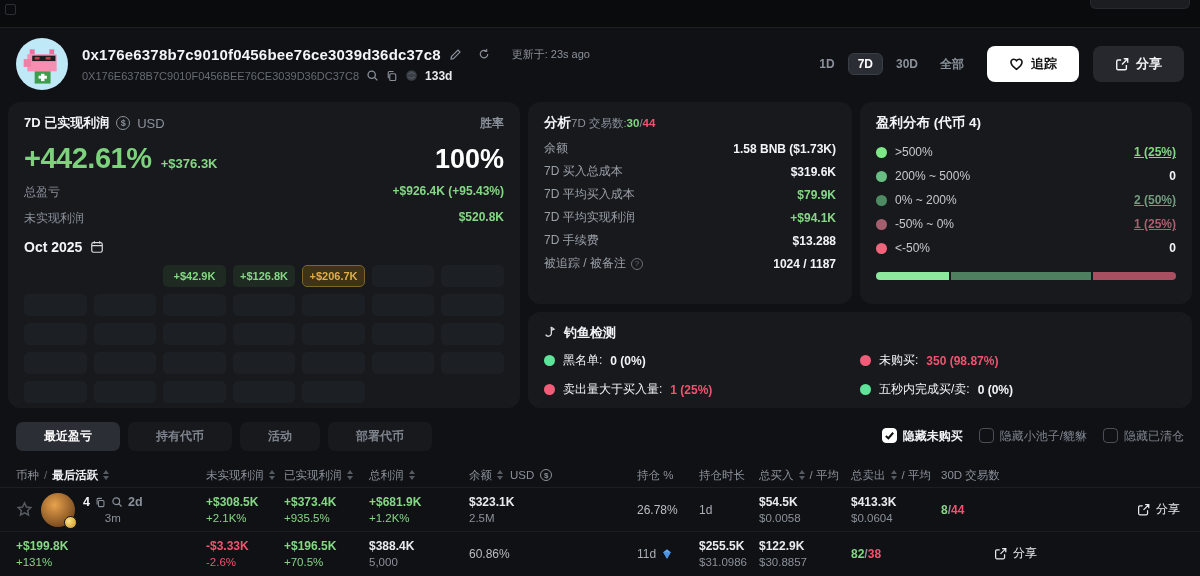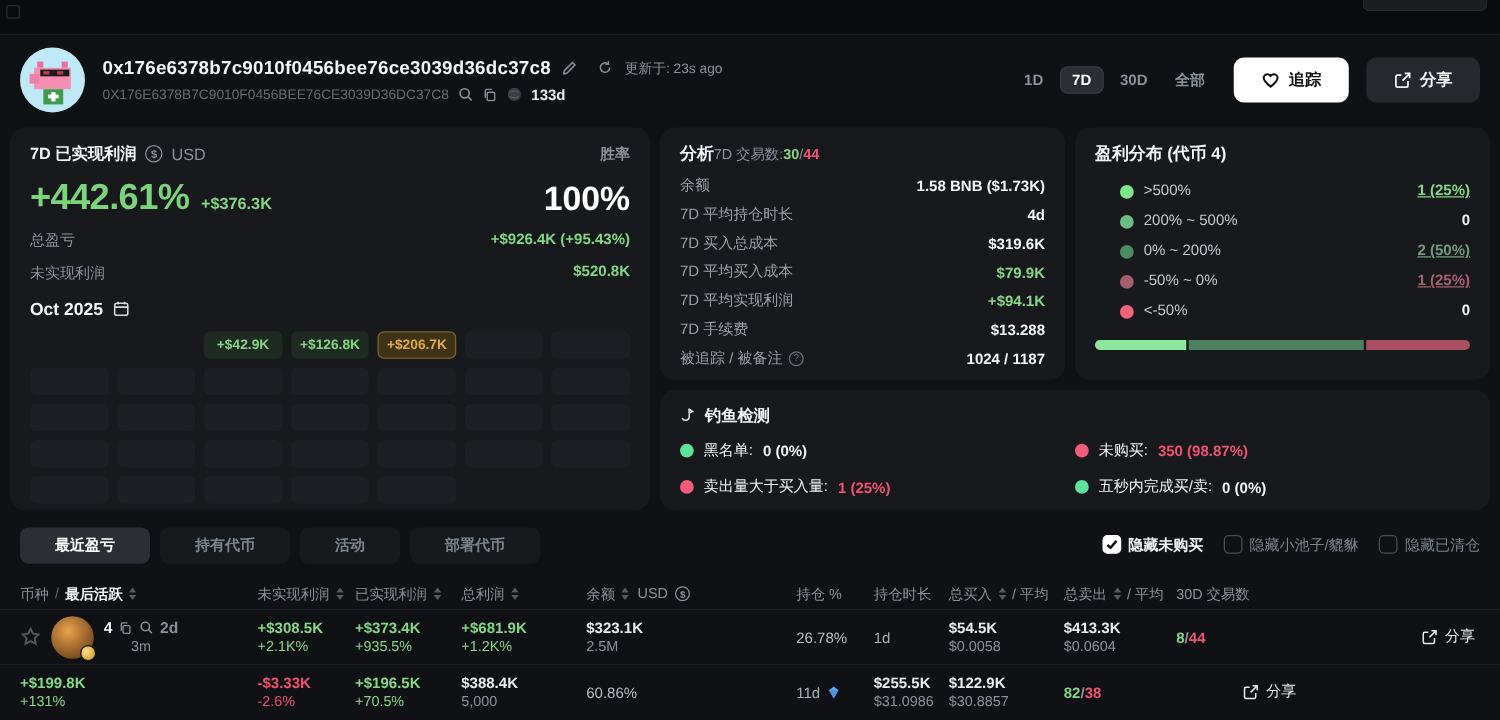--- a/index.html
+++ b/index.html
@@ -12,21 +12,21 @@
   .topbar { height:28px; background:#0a0b0d; border-bottom:1px solid #1d2024; position:relative; }
   .tl-icon { position:absolute; left:5px; top:4px; width:11px; height:11px; border:1px solid #3a3e44; border-radius:2px; opacity:.7; }
   .tr-pill { position:absolute; right:10px; top:0; width:100px; height:9px; background:#1b1d21; border:1px solid #26292e; border-top:none; border-radius:0 0 6px 6px; }
 
   
   .header { display:flex; align-items:center; padding:10px 16px 8px 16px; }
   .avatar { width:52px; height:52px; border-radius:50%; background:#bfe9f6; overflow:hidden; flex:none; display:flex; align-items:center; justify-content:center; }
   .hinfo { margin-left:14px; flex:1; min-width:0; }
   .hline1 { display:flex; align-items:center; gap:8px; }
   .addr { font-size:15px; font-weight:bold; letter-spacing:.2px; }
-  .updated { display:flex; align-items:center; gap:10px; color:#8b919b; font-size:11px; margin-left:8px;justify-content:flex-end; }
+  .updated { display:flex; align-items:center; gap:22px; color:#8b919b; font-size:11px; margin-left:8px;justify-content:flex-end; }
   .hline2 { display:flex; align-items:center; gap:7px; margin-top:6px; color:#666c74; font-size:11px; }
   .age { color:#e8eaec; font-weight:bold; font-size:12px; }
   .hright { display:flex; align-items:center; gap:14px; flex:none; }
   .tf { display:flex; align-items:center; gap:4px; }
   .tf-item { color:#8b919b; font-weight:bold; font-size:12px; padding:4px 9px; border-radius:6px; cursor:pointer; }
   .tf-item.active { background:#2a2d33; border:1px solid #3a3e45; color:#fff; padding:3px 9px; }
   .btn { display:flex; align-items:center; gap:7px; border-radius:8px; font-weight:bold; font-size:13px; padding:9px 22px; cursor:pointer; }
   .btn-follow { background:#ffffff; color:#111; }
   .btn-share-hd { background:#26282d; color:#f2f4f6; }
 
@@ -59,21 +59,21 @@
   .an-txs { color:#8b919b; font-size:11.5px; }
   .an-row { display:flex; justify-content:space-between; align-items:center; height:23px; }
   .an-row .lab { color:#9aa0a8; display:flex; align-items:center; gap:5px; }
   .an-row .val { font-weight:bold; color:#f2f4f6; }
   .an-row .val.green { color:#85d685; }
   .help { width:12px; height:12px; border:1px solid #6a7078; border-radius:50%; color:#6a7078; font-size:8px; display:inline-flex; align-items:center; justify-content:center; }
 
   
   .ds-title { font-size:13.5px; font-weight:bold; margin-bottom:8px; }
   .ds-row { display:flex; justify-content:space-between; align-items:center; height:24px; }
-  .ds-left { display:flex; align-items:flex-end; gap:8px; color:#c5c9cf;margin-left:20px; }
+  .ds-left { display:flex; align-items:center; gap:8px; color:#c5c9cf; }
   .dot { width:11px; height:11px; border-radius:50%; flex:none; }
   .ds-val { font-weight:bold; color:#f2f4f6; }
   .ds-val.green-link { color:#85d685; text-decoration:underline; cursor:pointer; }
   .ds-val.greenmuted-link { color:#739b7d; text-decoration:underline; cursor:pointer; }
   .ds-val.redmuted-link { color:#a8616f; text-decoration:underline; cursor:pointer; }
   .ds-bar { display:flex; height:8px; border-radius:4px; overflow:hidden; margin-top:12px; gap:2px; }
   .ds-bar i { display:block; height:100%; }
 
   
   .ph-title { font-size:13px; font-weight:bold; display:flex; align-items:center; gap:7px; }
@@ -293,24 +293,20 @@
       <div class="an-txs">
         <span>7D 交易数:</span><span class="green" style="font-weight:bold">30</span><span>/</span><span class="red" style="font-weight:bold">44</span>
       </div>
     </div>
     <div id="analysis-rows">
         <div class="an-row">
           <span class="lab">余额</span>
           <span class="val ">1.58 BNB ($1.73K)</span>
         </div>
         <div class="an-row">
-          <span class="lab">7D 平均持仓时长</span>
-          <span class="val ">4d</span>
-        </div>
-        <div class="an-row">
           <span class="lab">7D 买入总成本</span>
           <span class="val ">$319.6K</span>
         </div>
         <div class="an-row">
           <span class="lab">7D 平均买入成本</span>
           <span class="val green">$79.9K</span>
         </div>
         <div class="an-row">
           <span class="lab">7D 平均实现利润</span>
           <span class="val green">+$94.1K</span>

